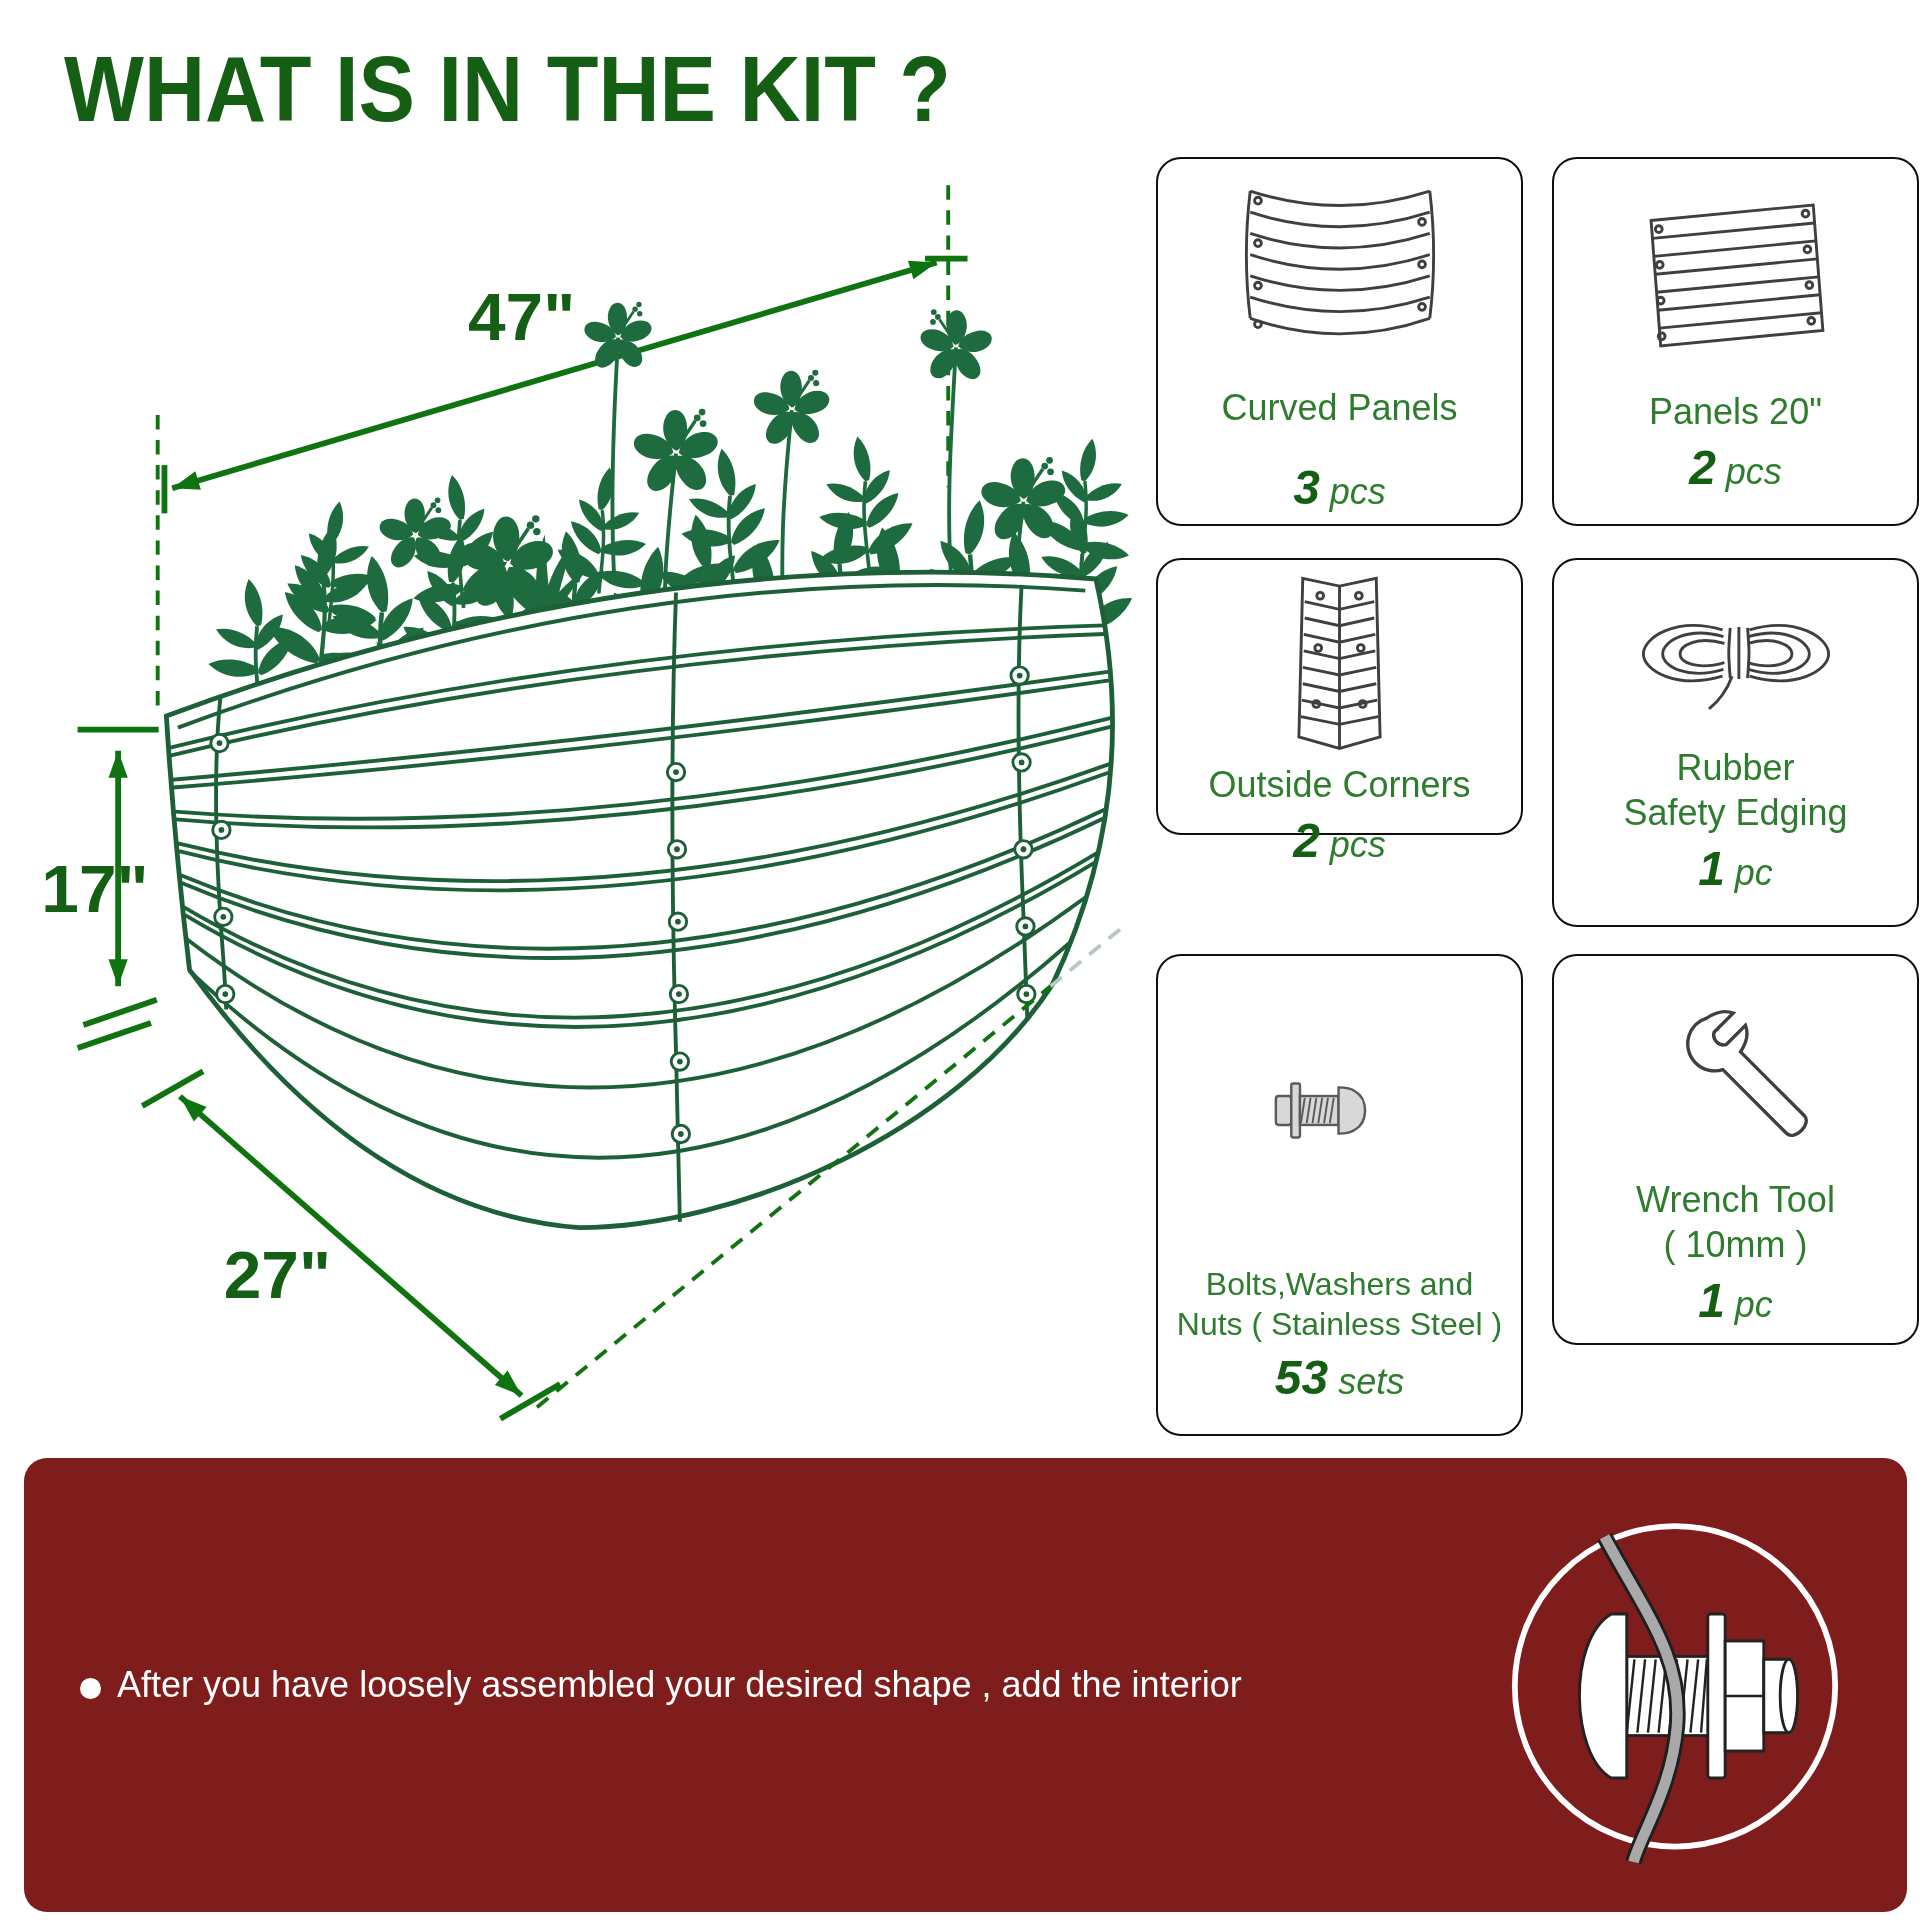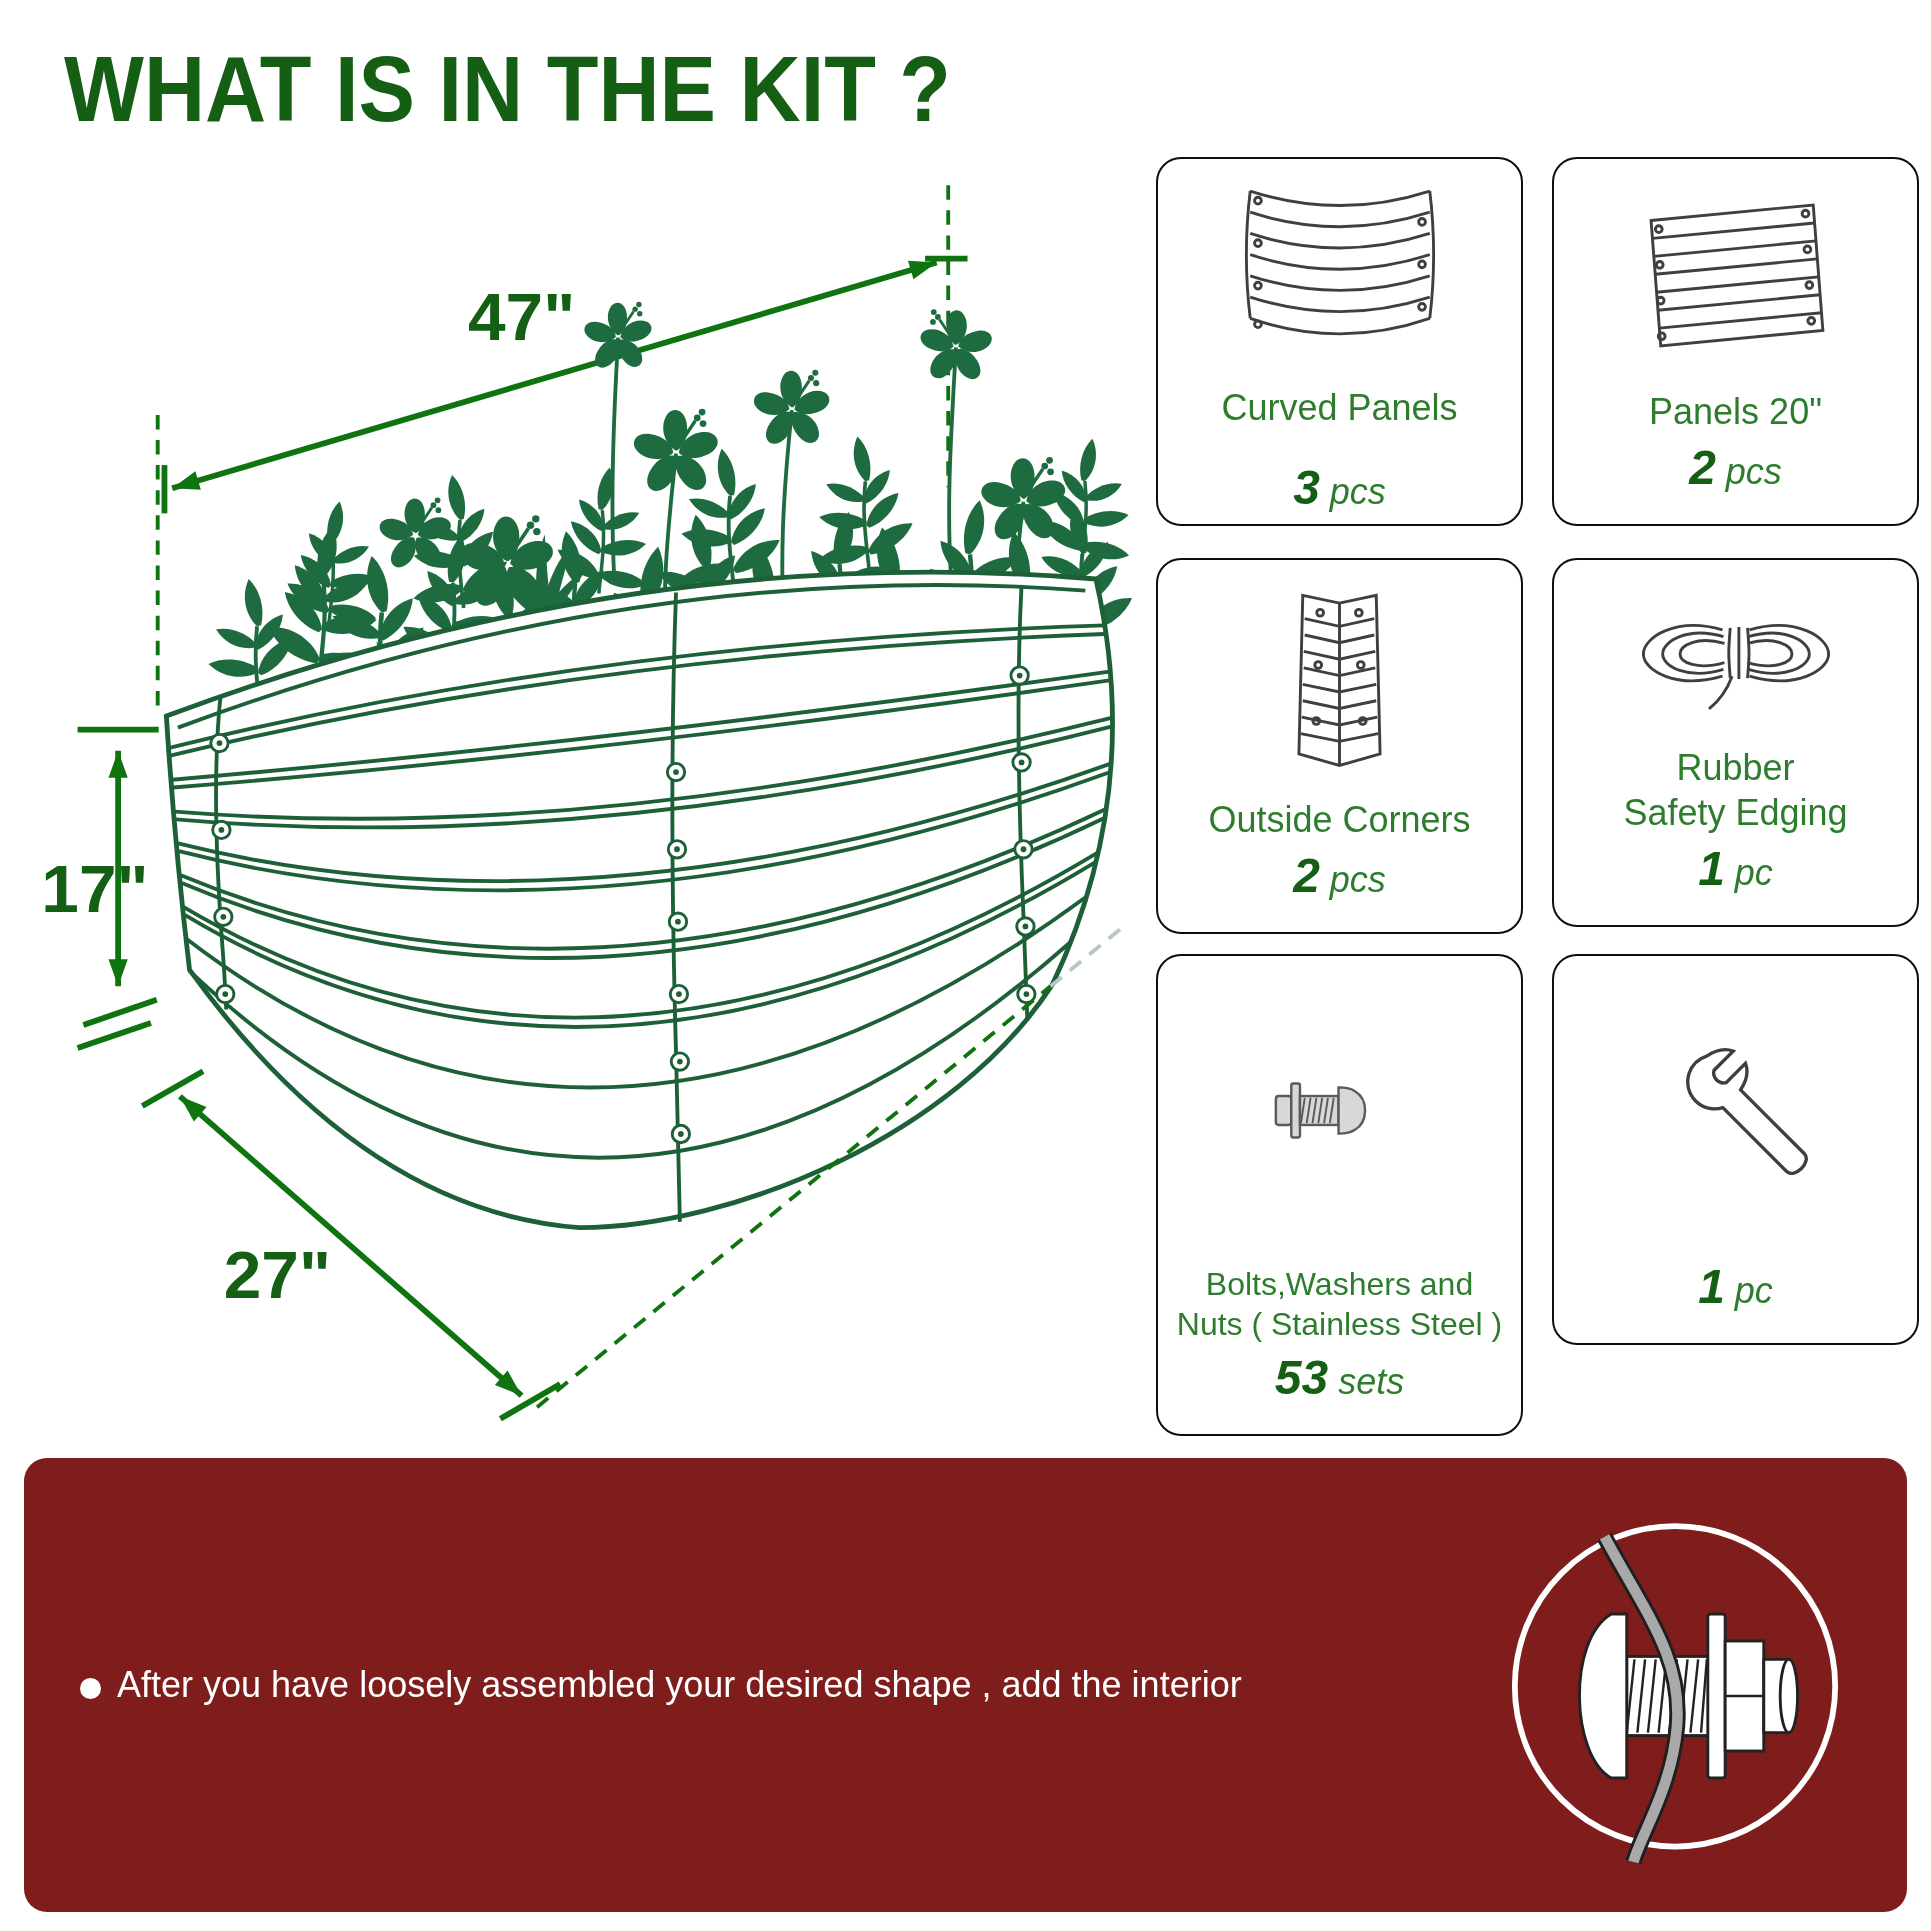--- a/index.html
+++ b/index.html
@@ -257,21 +257,21 @@
         </g>
       </svg>
     </div>
     <div class="label">
       <div>Panels 20"</div>
       <div></div>
     </div>
     <div class="qty"><span class="num">2</span> <span>pcs</span></div>
   </div>
 
-  <div class="card" style="left:1156px;top:558px;height:376px;">
+  <div class="card" style="left:1156px;top:558px;height:277px;">
     <div class="iconbox">
       <svg width="203" height="203" viewBox="-105 -105 210 210">
         <g class="iconline">
           <path d="M-38,-86 L0,-78 L38,-86 L42,78 L0,90 L-42,78 Z"></path>
           <path d="M0,-78 L0,90"></path>
           <path d="M-36,-62 L0,-54 L36,-62"></path>
           <path d="M-36,-45 L0,-37 L36,-45"></path>
           <path d="M-37,-28 L0,-20 L37,-28"></path>
           <path d="M-37,-11 L0,-3 L37,-11"></path>
           <path d="M-38,6 L0,14 L38,6"></path>
@@ -356,20 +356,24 @@
             L24.8,13
             A28 28 0 0 1 -24.8,13
             A28 28 0 0 1 -24.8,-13
             C-23,-22 -18,-32 -9,-36
             L-9,-8
             C-5,-1 5,-1 9,-8
             Z"></path>
         </g>
       </svg>
     </div>
+    <div class="label">
+      <div>Wrench Tool</div>
+      <div>( 10mm )</div>
+    </div>
     <div class="qty"><span class="num">1</span> <span>pc</span></div>
   </div>
 
   <div class="banner">
     <div class="bullet"></div>
     <div class="note">
       <div>After you have loosely assembled your desired shape , add the interior</div>
     </div>
     <svg class="banner-svg" viewBox="-200 -200 400 400">
       <circle cx="0" cy="-10" r="166" fill="none" stroke="#ffffff" stroke-width="6"></circle>

